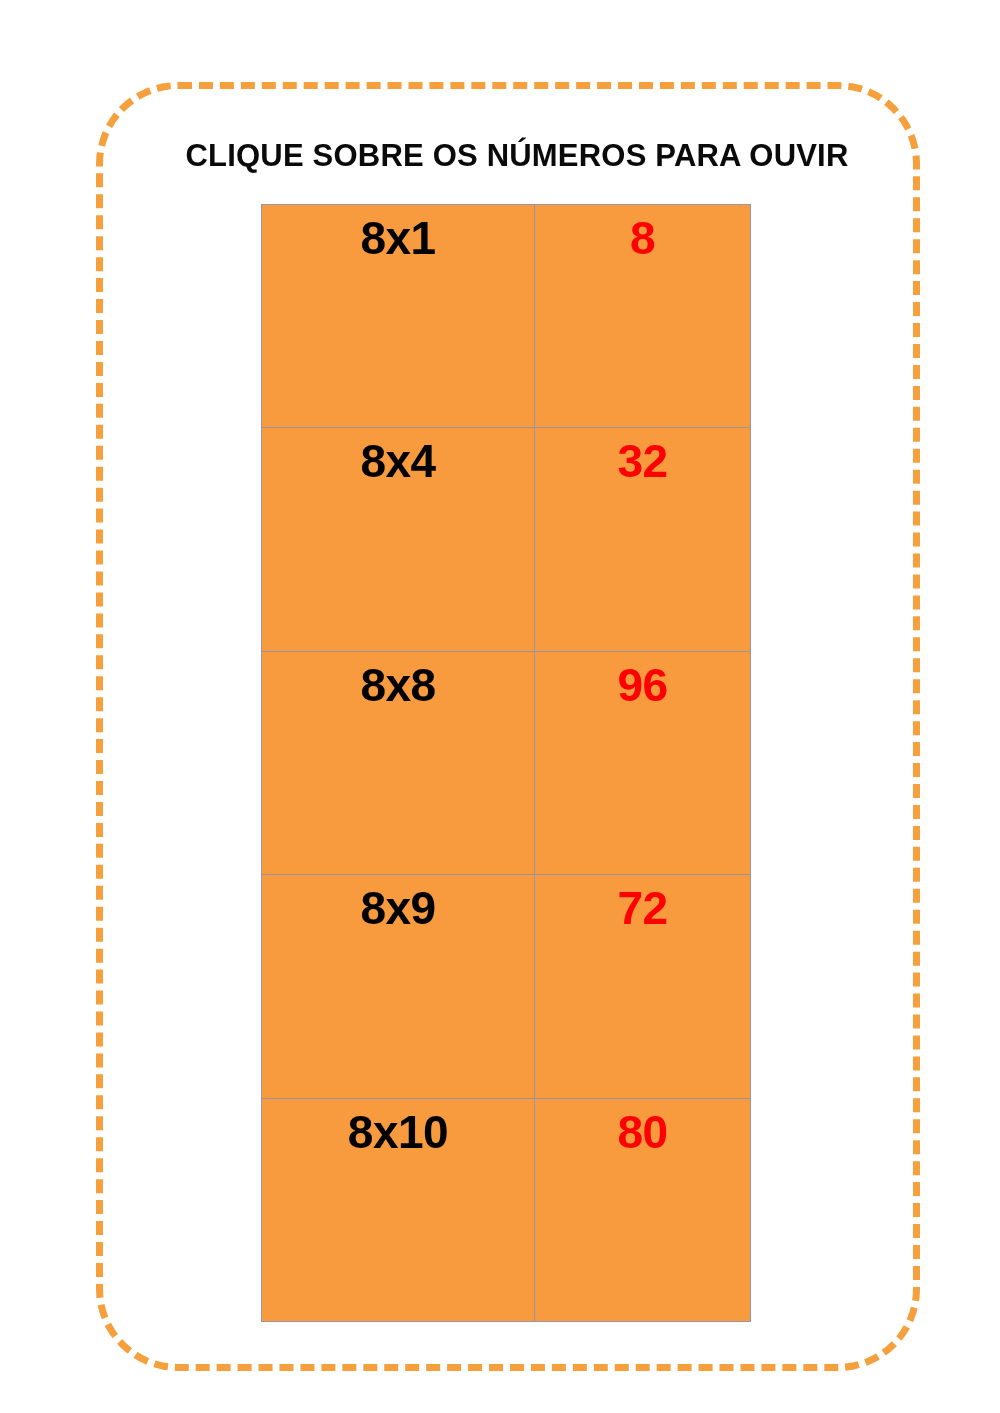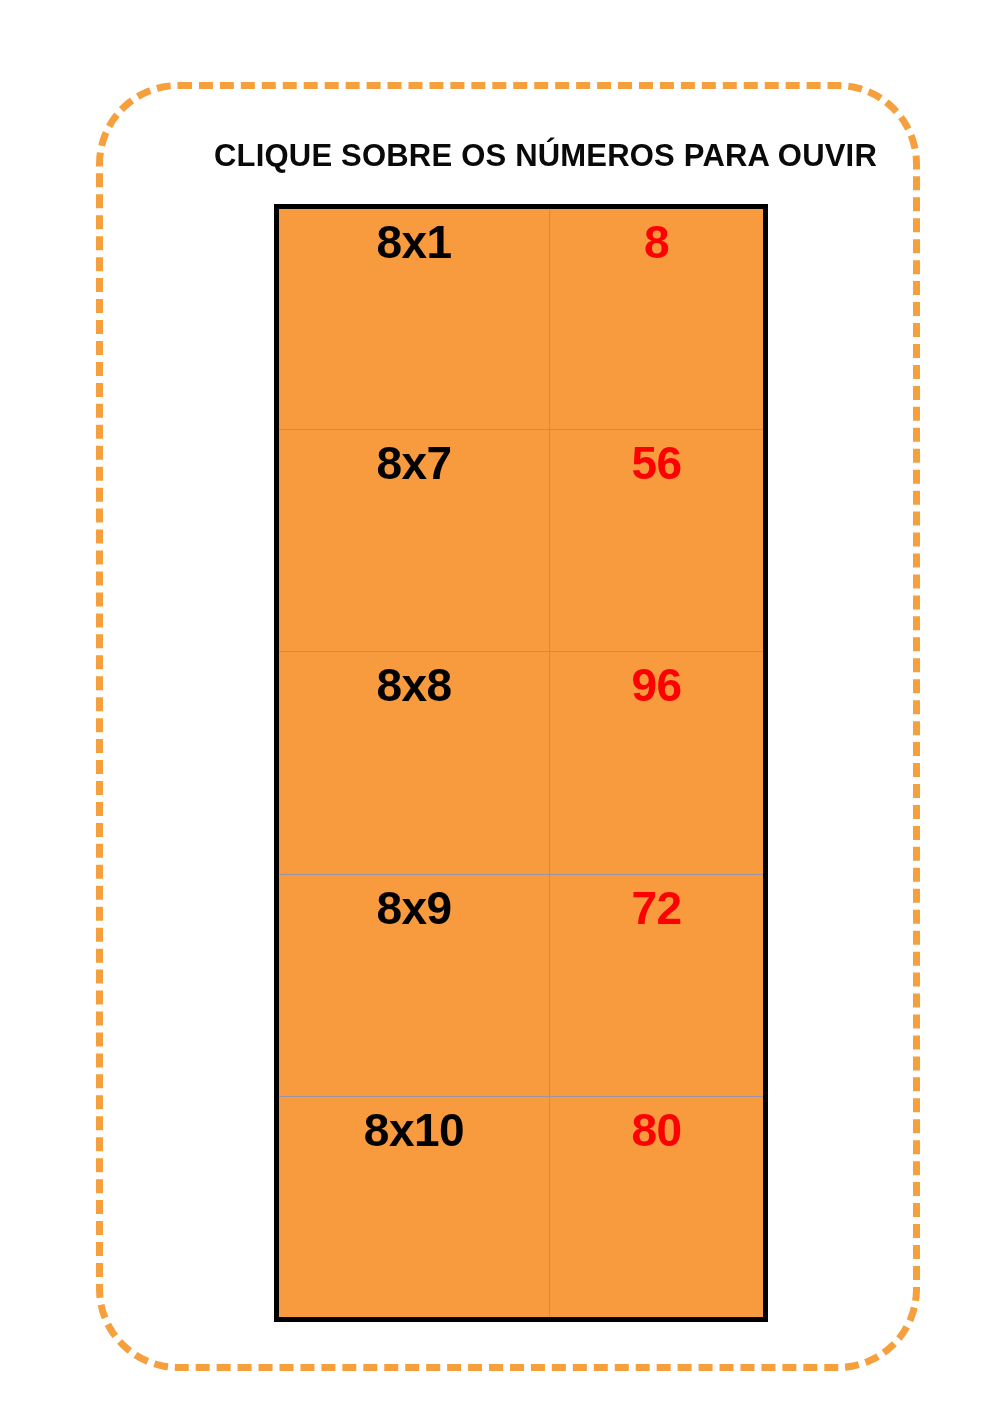--- a/index.html
+++ b/index.html
@@ -47,35 +47,35 @@
     top: 136px;
     width: 720px;
     height: 40px;
     line-height: 40px;
     color: #0a0a0a;
     font-family: "Liberation Sans Narrow", "Liberation Sans", "DejaVu Sans", sans-serif;
     font-size: 31px;
     font-weight: bold;
     letter-spacing: 0.2px;
     white-space: nowrap;
-    text-align: right;
+    text-align: center;
   }
 
   
   #times-table {
     position: absolute;
-    left: 274px;
+    left: 261px;
     top: 204px;
     width: 489px;
     height: 1118px;
     border-collapse: collapse;
     table-layout: fixed;
     background: #fdba74;
     box-sizing: border-box;
-    border: 5px solid #000000;
+    border: 1px solid #000000;
   }
   #times-table tr {
     height: 111.8px;
   }
   #times-table td {
     border: 1px solid #9C93A8;
     background: #F89A3E;
     padding: 0;
     margin: 0;
     text-align: center;
@@ -116,31 +116,31 @@
         <td class="col-expr">
           <span class="cell-text expr-text">8x1</span>
         </td>
         <td class="col-prod">
           <span class="cell-text prod-text">8</span>
         </td>
       </tr>
 
 
 
+      <tr>
+        <td class="col-expr">
+          <span class="cell-text expr-text">8x4</span>
+        </td>
+        <td class="col-prod">
+          <span class="cell-text prod-text">32</span>
+        </td>
+      </tr>
 
 
 
-      <tr>
-        <td class="col-expr">
-          <span class="cell-text expr-text">8x7</span>
-        </td>
-        <td class="col-prod">
-          <span class="cell-text prod-text">56</span>
-        </td>
-      </tr>
 
       <tr>
         <td class="col-expr">
           <span class="cell-text expr-text">8x8</span>
         </td>
         <td class="col-prod">
           <span class="cell-text prod-text">96</span>
         </td>
       </tr>
 

